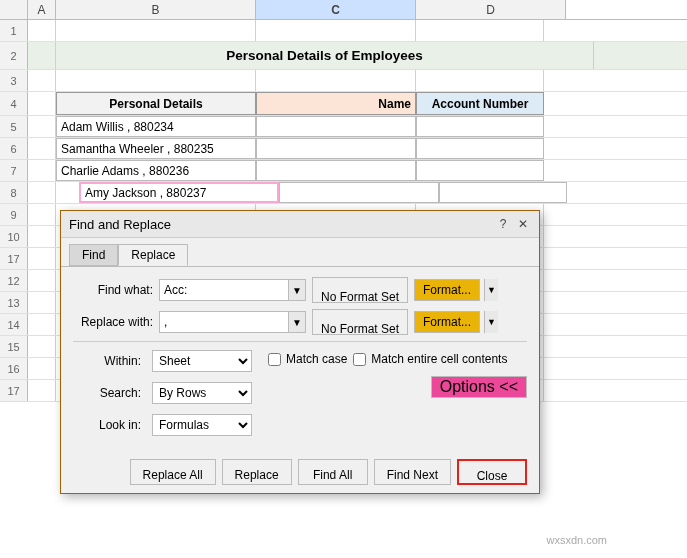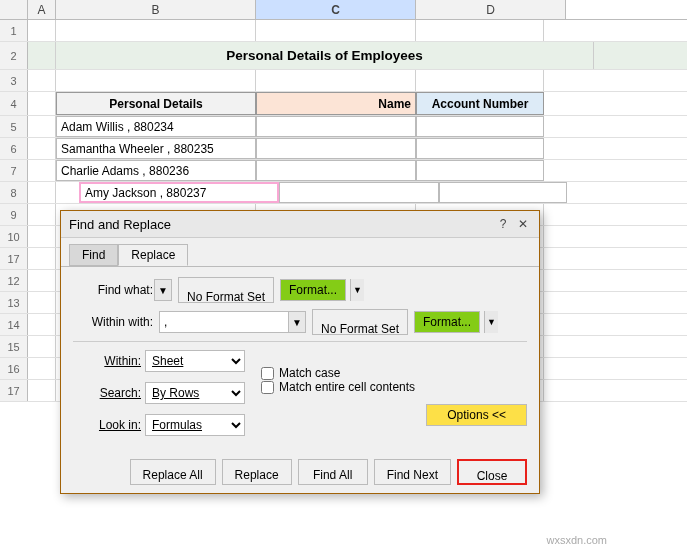--- a/index.html
+++ b/index.html
@@ -214,21 +214,21 @@
       padding: 12px 8px;
       background: #f0f0f0;
       border: 1px solid #bbb;
       font-size: 12px;
       cursor: pointer;
       white-space: nowrap;
     }
     .format-btn {
       height: 22px;
       padding: 0 8px;
-      background: #84cc16;
+      background: #eab308;
       border: 1px solid #bbb;
       font-size: 12px;
       cursor: pointer;
       display: flex;
       align-items: center;
       gap: 0;
     }
     .format-btn-arrow {
       width: 14px;
       height: 22px;
@@ -237,23 +237,22 @@
       display: flex;
       align-items: center;
       justify-content: center;
       font-size: 9px;
       margin-left: 4px;
       cursor: pointer;
     }
     .select-row {
       display: flex;
       align-items: center;
-      gap: 4px;
+      gap: 11px;
       margin-bottom: 5px;
-      text-decoration: underline;
     }
     .select-label {
       width: 68px;
       font-size: 12px;
       text-align: right;
       flex-shrink: 0;
     }
     .form-select {
       height: 22px;
       border: 1px solid #bbb;
@@ -264,24 +263,24 @@
     }
     .checkbox-row {
       display: flex;
       align-items: center;
       gap: 5px;
       font-size: 12px;
     }
     .options-btn {
       margin-left: auto;
       height: 22px;
-      padding: 0 20px;
-      background: #fde047;
-      border: 1px solid #bbb;
-      font-size: 12px;
+      padding: 0 8px;
+      background: #ec4899;
+      border: 1px solid #bbb;
+      font-size: 16px;
       cursor: pointer;
     }
 
     .dialog-footer {
       display: flex;
       gap: 6px;
       padding: 8px 12px;
       justify-content: flex-end;
     }
     .footer-btn {
@@ -477,33 +476,34 @@
       <div class="dialog-tab active">Replace</div>
     </div>
 
     <div style="border-top:1px solid #bbb; margin: 0 0 0 0;"></div>
 
     <div class="dialog-body">
 
       <div class="form-row">
         <label class="form-label">Find what:</label>
         <div class="form-input-wrap">
+          <input class="form-input" type="text" value="Acc:" style="">
           <div class="dropdown-arrow">▼</div>
         </div>
         <button class="no-format-btn">No Format Set</button>
         <div style="display:flex; align-items:center;">
           <button class="format-btn">
             <span>Format...</span>
           </button>
           <div class="format-btn-arrow">▼</div>
         </div>
       </div>
 
       <div class="form-row">
-        <label class="form-label">Within with:</label>
+        <label class="form-label">Replace with:</label>
         <div class="form-input-wrap">
           <input class="form-input" type="text" value="," style="">
           <div class="dropdown-arrow">▼</div>
         </div>
         <button class="no-format-btn">No Format Set</button>
         <div style="display:flex; align-items:center;">
           <button class="format-btn">
             <span>Format...</span>
           </button>
           <div class="format-btn-arrow">▼</div>
@@ -533,21 +533,21 @@
             <span class="select-label">Look in:</span>
             <select class="form-select">
               <option>Formulas</option>
               <option>Values</option>
               <option>Comments</option>
             </select>
           </div>
         </div>
 
         <div style="display:flex; flex-direction:column; gap:6px; flex:1;">
-          <div style="display:flex; flex-direction:column; gap:0; margin-top:16px;">
+          <div style="display:flex; gap:6px; margin-top:2px;">
             <div class="checkbox-row">
               <input type="checkbox" style="">
               <span>Match case</span>
             </div>
             <div class="checkbox-row">
               <input type="checkbox" style="">
               <span>Match entire cell contents</span>
             </div>
           </div>
           <div style="display:flex; justify-content:flex-end; margin-top:4px;">

